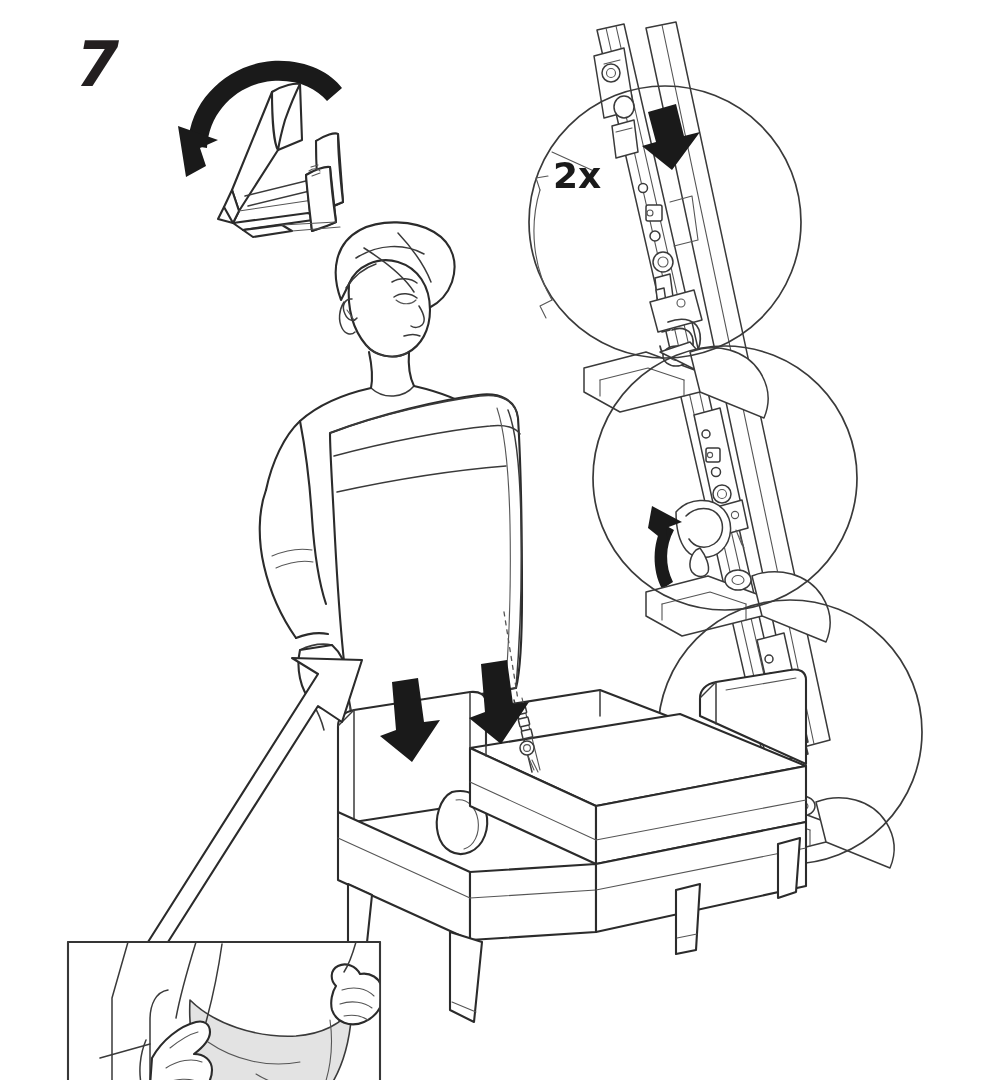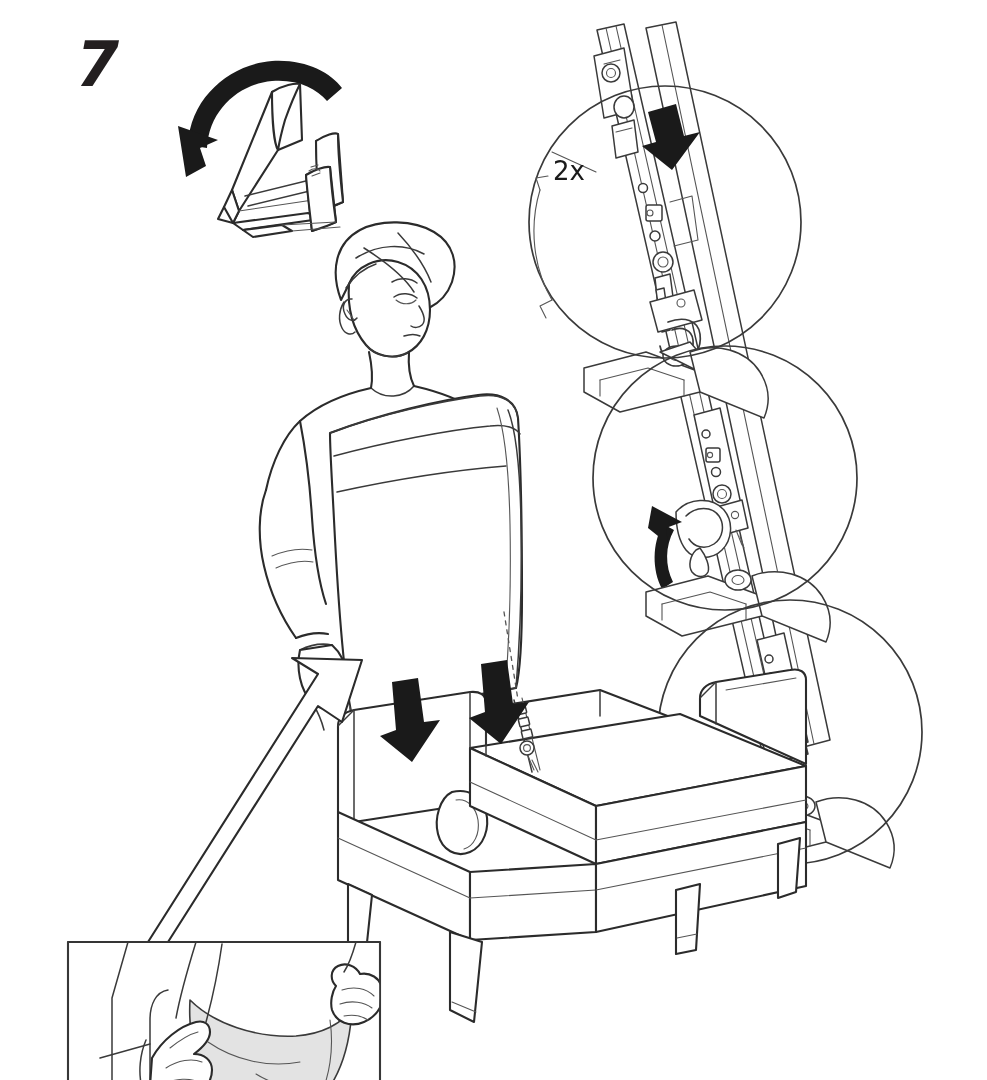--- a/index.html
+++ b/index.html
@@ -36,22 +36,22 @@
     color: #231f20;
     letter-spacing: -1px;
     line-height: 1;
     user-select: none;
   }
   .qty-label {
     position: absolute;
     left: 553px;
     top: 158px;
     font-family: "DejaVu Sans", sans-serif;
-    font-size: 26px;
-    font-weight: 400;
+    font-size: 36px;
+    font-weight: 700;
     color: #1a1a1a;
     line-height: 1;
     user-select: none;
   }
 </style>
 </head>
 <body>
 
 <div id="page">
 

